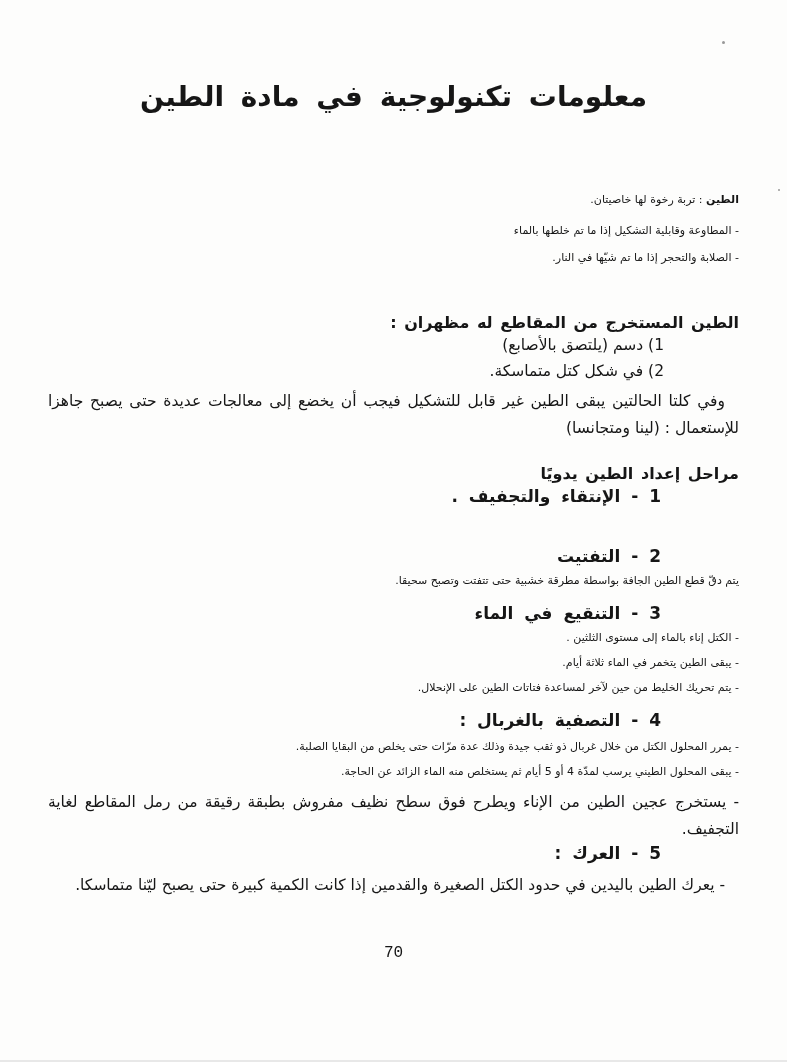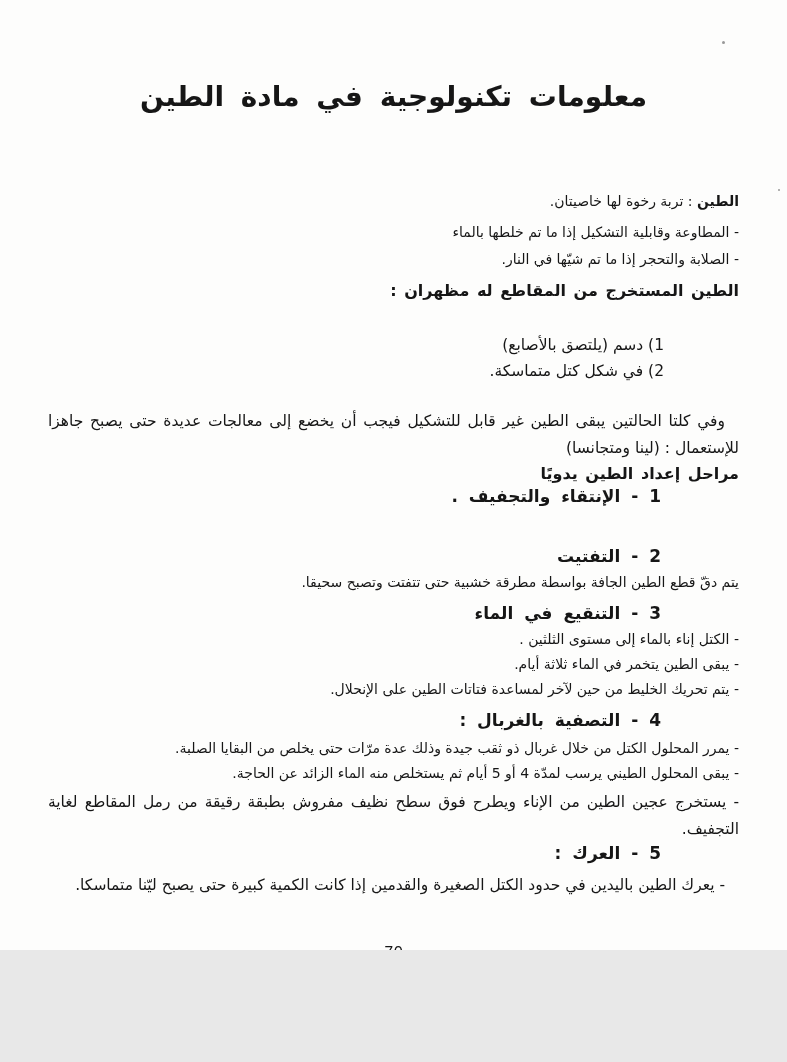--- a/index.html
+++ b/index.html
@@ -1,18 +1,18 @@
 <!DOCTYPE html>
 <html lang="ar" dir="rtl"><head>
 <meta charset="utf-8">
 <style>
   html,body{margin:0;padding:0;background:#e8e8e8;}
   .page{
     position:relative;
-    width:787px;height:950px;
+    width:787px;height:1060px;
     margin:0 auto;
     background:#fdfdfc;
     font-family:"DejaVu Sans",sans-serif;
     color:#161616;
     direction:rtl;
     overflow:hidden;
   }
   .blk{
     position:absolute;
     right:48px;
@@ -22,21 +22,21 @@
   }
   .title{
     position:absolute;top:80px;left:0;right:0;
     text-align:center;
     font-size:28px;font-weight:bold;
     word-spacing:7px;
     letter-spacing:0.5px;
   }
   .h-sec{font-size:16px;font-weight:bold;word-spacing:2px;}
   .h-num{font-size:17px;font-weight:bold;padding-right:78px;word-spacing:5px;}
-  .body-line{font-size:14px;}
+  .body-line{font-size:11px;}
   .item{font-size:15.5px;padding-right:75px;}
   .para{
     font-size:15.5px;
     text-align:justify;
     line-height:27px;
     white-space:normal;
   }
   .para.tindent{text-indent:14px;}
   .page-number{
     position:absolute;top:944px;left:0;right:0;
@@ -53,24 +53,24 @@
 <div class="page">
 
   <div class="title">معلومات تكنولوجية في مادة الطين</div>
 
   <div class="blk body-line" style="top:193px">
     <span style="font-weight:bold">الطين</span><span> : تربة رخوة لها خاصيتان.</span>
   </div>
   <div class="blk body-line" style="top:224px">- المطاوعة وقابلية التشكيل إذا ما تم خلطها بالماء</div>
   <div class="blk body-line" style="top:251px">- الصلابة والتحجر إذا ما تم شيّها في النار.</div>
 
-  <div class="blk h-sec" style="top:281px">الطين المستخرج من المقاطع له مظهران :</div>
+  <div class="blk h-sec" style="top:313px">الطين المستخرج من المقاطع له مظهران :</div>
   <div class="blk item" style="top:336px">1) دسم (يلتصق بالأصابع)</div>
   <div class="blk item" style="top:362px">2) في شكل كتل متماسكة.</div>
-  <div class="blk para tindent" style="top:408px">وفي كلتا الحالتين يبقى الطين غير قابل للتشكيل فيجب أن يخضع إلى معالجات عديدة حتى يصبح جاهزا للإستعمال : (لينا ومتجانسا)</div>
+  <div class="blk para tindent" style="top:388px">وفي كلتا الحالتين يبقى الطين غير قابل للتشكيل فيجب أن يخضع إلى معالجات عديدة حتى يصبح جاهزا للإستعمال : (لينا ومتجانسا)</div>
 
   <div class="blk h-sec" style="top:464px">مراحل إعداد الطين يدويًا</div>
 
   <div class="blk h-num" style="top:486px">1 - الإنتقاء والتجفيف .</div>
 
   <div class="blk h-num" style="top:546px">2 - التفتيت</div>
   <div class="blk body-line" style="top:574px">يتم دقّ قطع الطين الجافة بواسطة مطرقة خشبية حتى تتفتت وتصبح سحيقا.</div>
 
   <div class="blk h-num" style="top:603px">3 - التنقيع في الماء</div>
   <div class="blk body-line" style="top:631px">- الكتل إناء بالماء إلى مستوى الثلثين .</div>

